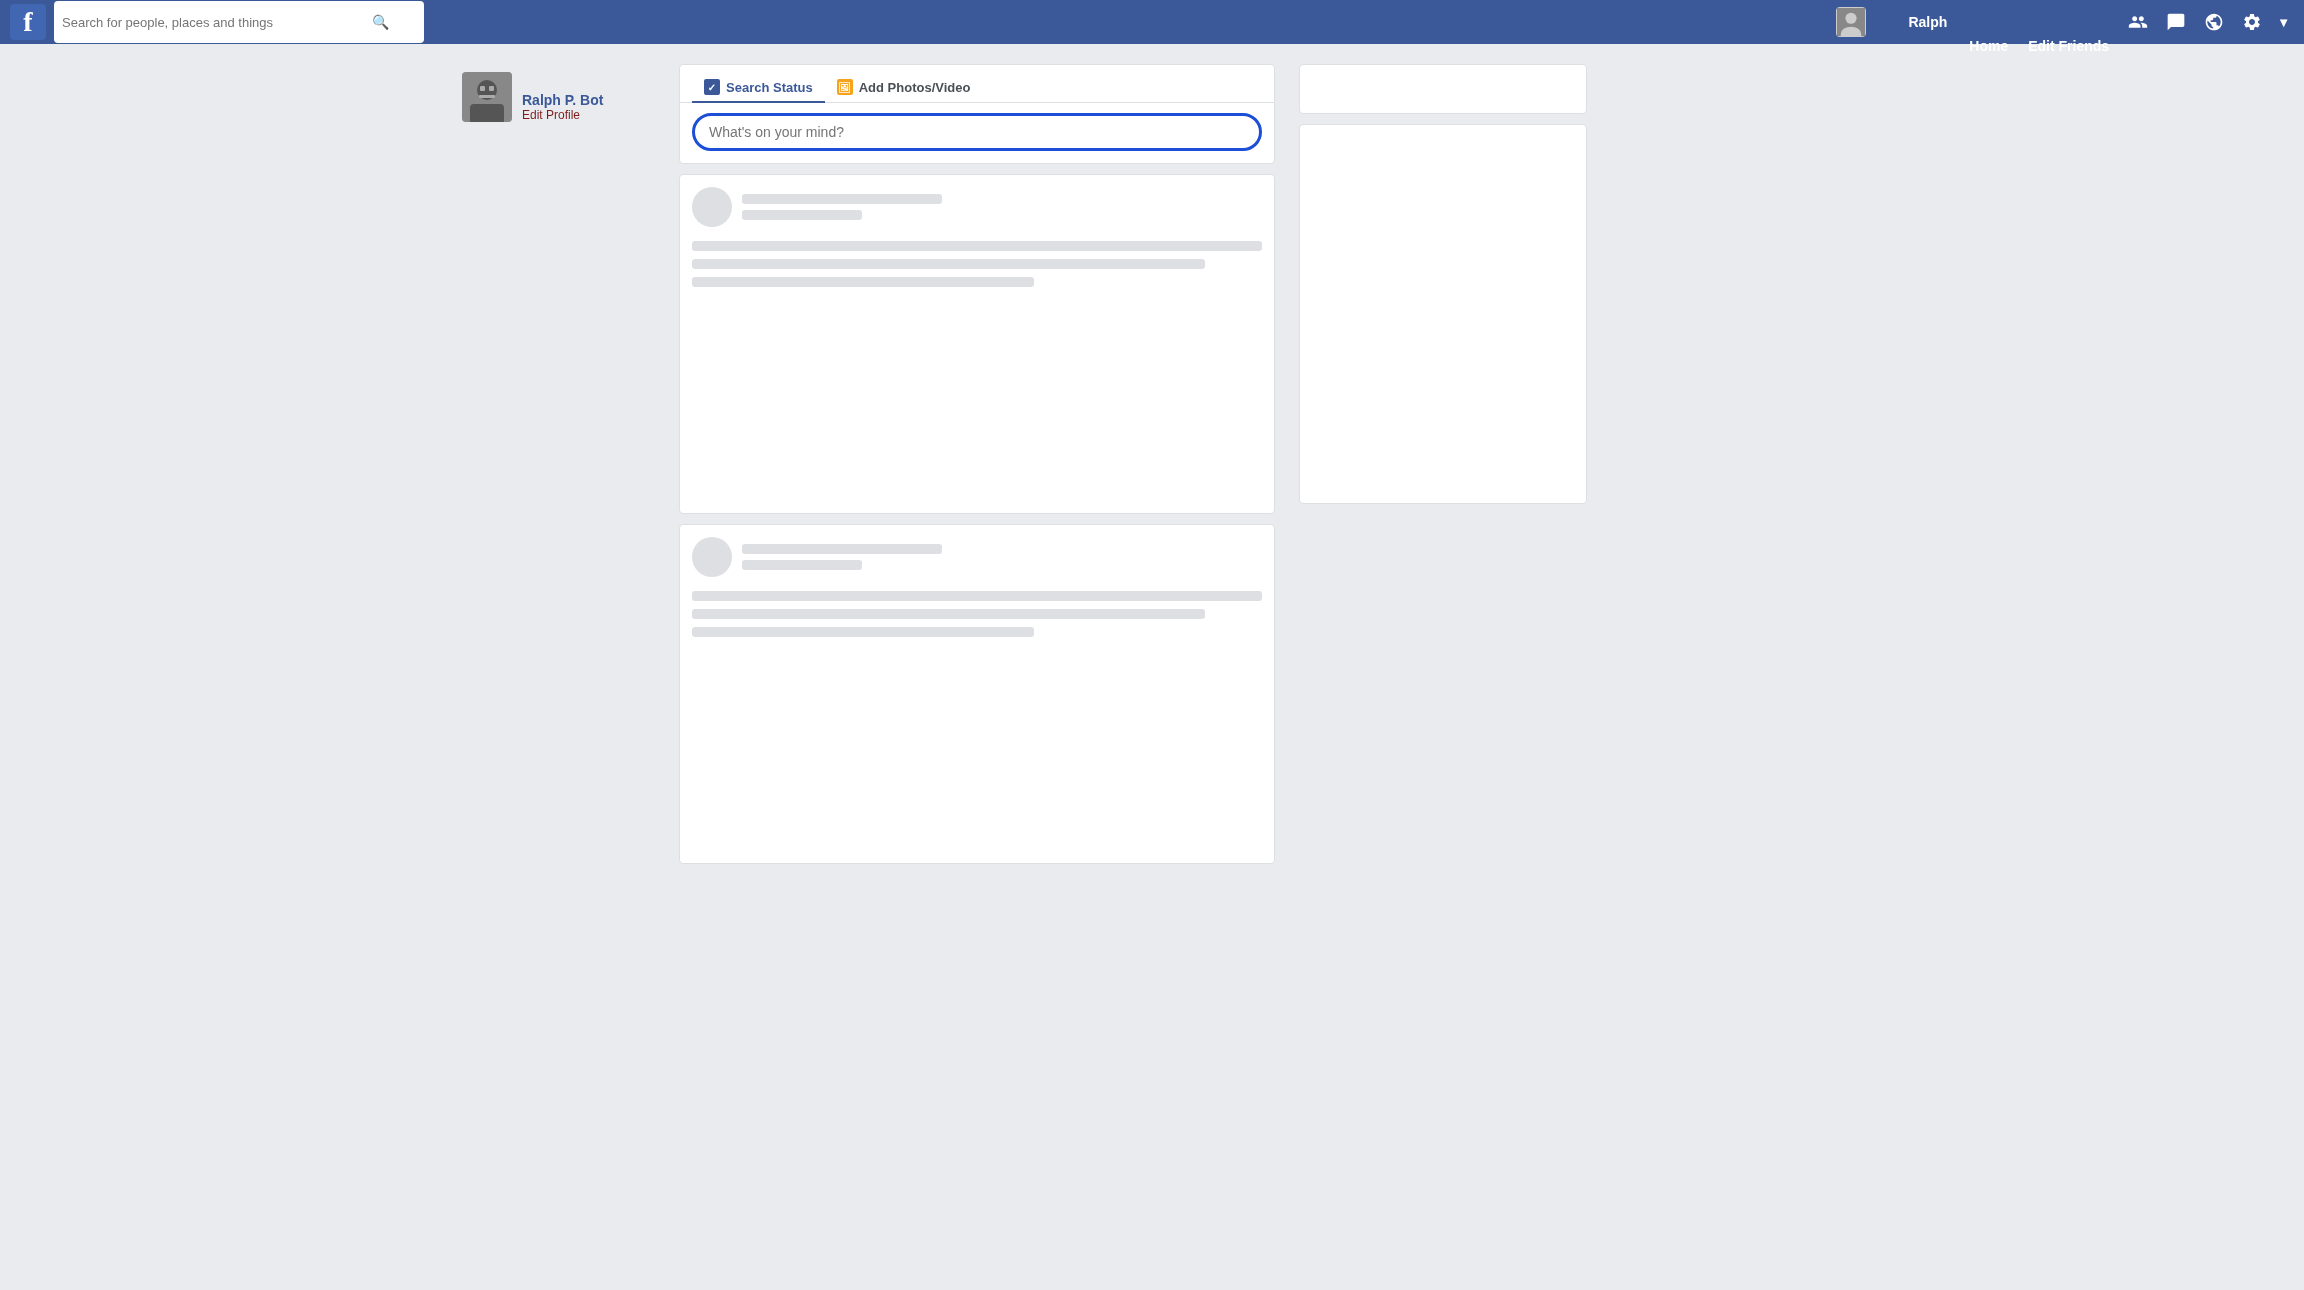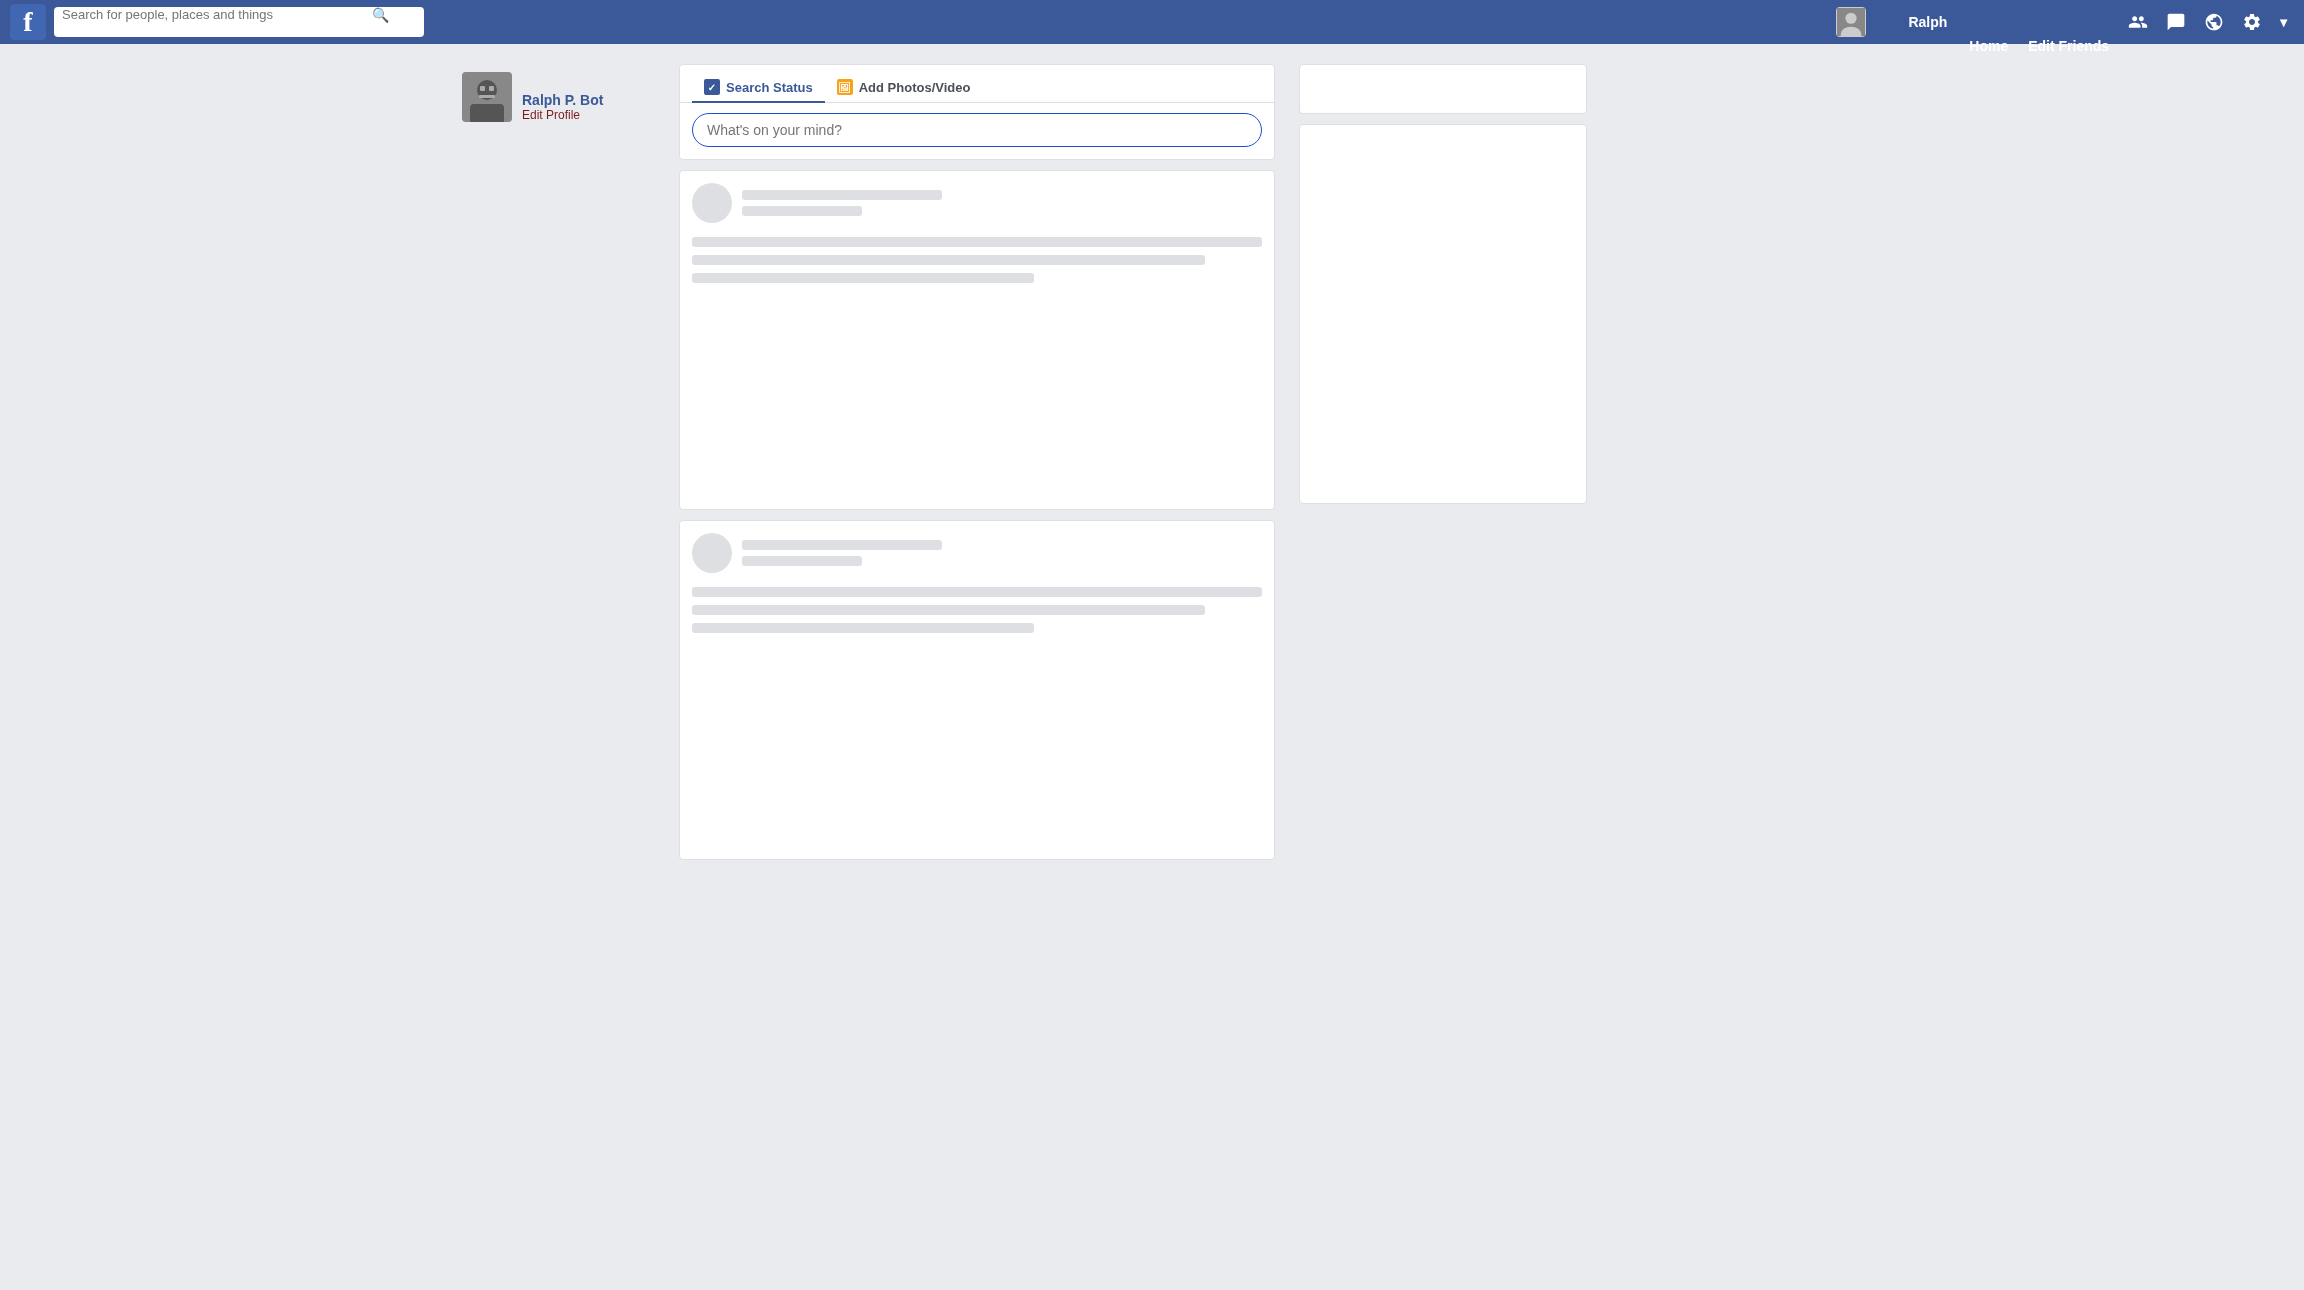--- a/index.html
+++ b/index.html
@@ -31,23 +31,23 @@
       height: 36px;
       display: flex;
       align-items: center;
       justify-content: center;
       flex-shrink: 0;
       margin-right: 8px;
     }
     #navbar .search-bar {
       background: #fff;
       border-radius: 4px;
-      height: 30px;
-      display: flex;
-      align-items: flex-start;
+      height: 42px;
+      display: flex;
+      align-items: center;
       padding: 0 8px;
       flex: 0 0 370px;
     }
     #navbar .search-bar input {
       border: none;
       outline: none;
       font-size: 13px;
       color: #333;
       width: 310px;
       background: transparent;
@@ -215,21 +215,21 @@
       align-items: center;
       justify-content: center;
       color: white;
       font-size: 10px;
     }
     .status-input-area {
       padding: 10px 12px 12px;
     }
     .status-input {
       width: 100%;
-      border: 1px solid #1d4ed8;
+      border: 3px solid #1d4ed8;
       border-radius: 20px;
       padding: 8px 14px;
       font-size: 14px;
       color: #999;
       outline: none;
       cursor: text;
     }
 
     
     .post-card {

